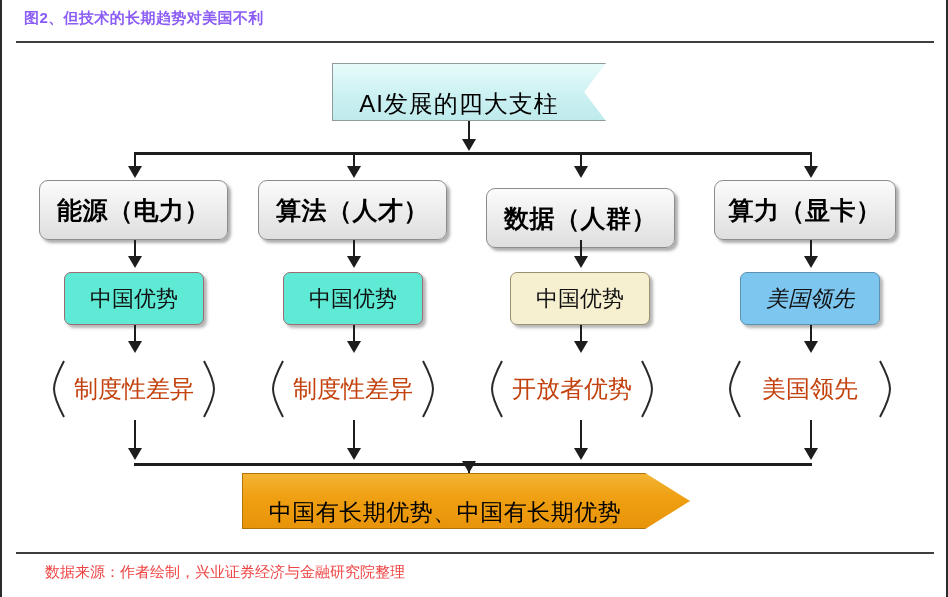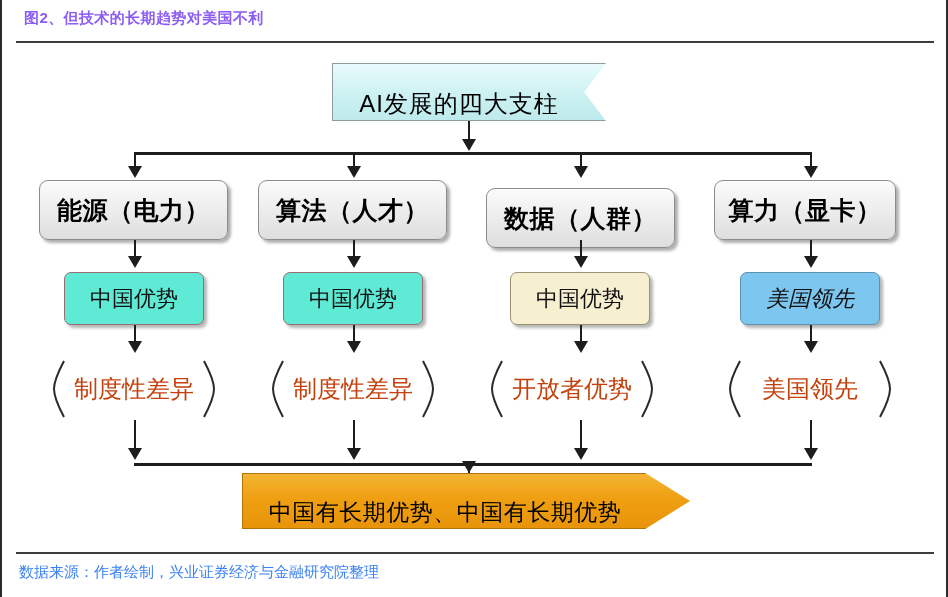--- a/index.html
+++ b/index.html
@@ -29,22 +29,22 @@
   }
   .rule-top{
     position:absolute;left:14px;top:41px;width:918px;height:0;
     border-top:2px solid #3d3d3d;
   }
   .rule-bottom{
     position:absolute;left:14px;top:552px;width:918px;height:0;
     border-top:2px solid #3d3d3d;
   }
   .footer-text{
-    position:absolute;left:17px;top:563px;
-    font-size:15px;color:#3b82f6;white-space:nowrap;
+    position:absolute;left:43px;top:563px;
+    font-size:15px;color:#ef4444;white-space:nowrap;
   }
 
   
   .canvas{position:absolute;left:0;top:44px;width:944px;height:506px;}
 
   
   .banner{
     position:absolute;
     display:flex;align-items:flex-end;justify-content:center;
     box-sizing:border-box;

